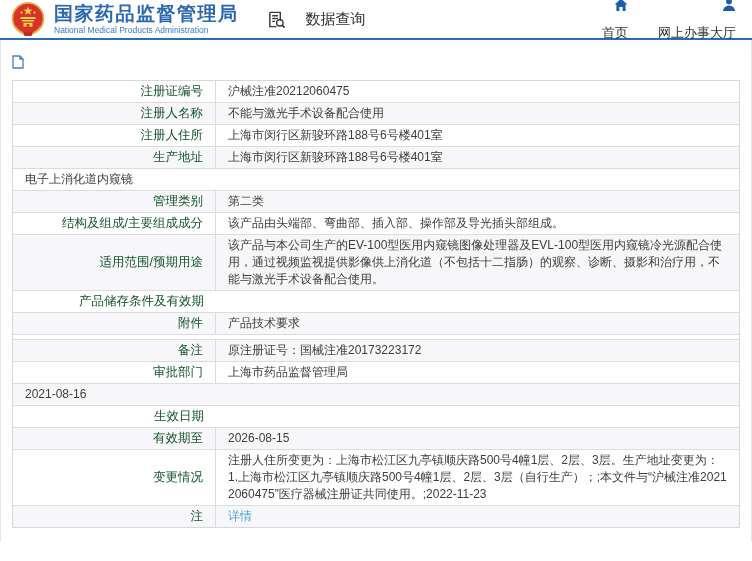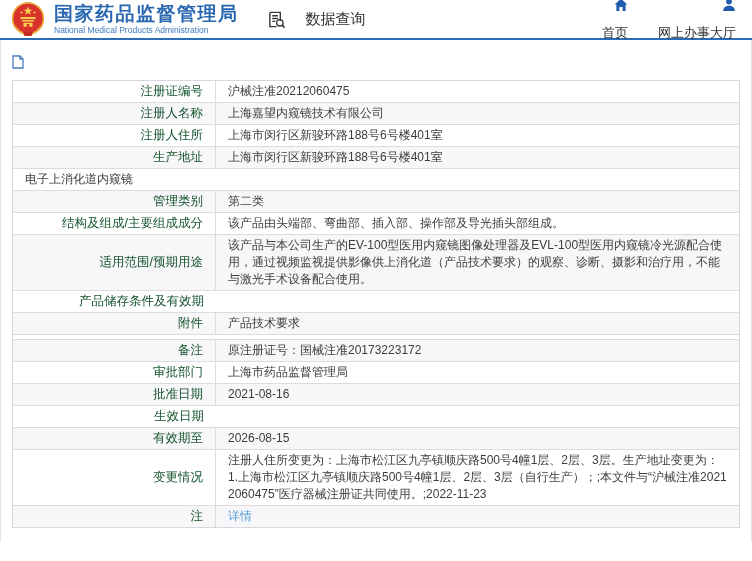--- a/index.html
+++ b/index.html
@@ -148,21 +148,21 @@
     </div>
 
     <div class="info-table">
 
       <div class="t-row">
         <div class="t-label">注册证编号</div>
         <div class="t-value">沪械注准20212060475</div>
       </div>
       <div class="t-row">
         <div class="t-label">注册人名称</div>
-        <div class="t-value">上海嘉望内窥镜技术有限公司</div>
+        <div class="t-value">不能与激光手术设备配合使用</div>
       </div>
       <div class="t-row">
         <div class="t-label">注册人住所</div>
         <div class="t-value">上海市闵行区新骏环路188号6号楼401室</div>
       </div>
       <div class="t-row">
         <div class="t-label">生产地址</div>
         <div class="t-value">上海市闵行区新骏环路188号6号楼401室</div>
       </div>
       <div class="t-row">
@@ -171,21 +171,21 @@
       <div class="t-row">
         <div class="t-label">管理类别</div>
         <div class="t-value">第二类</div>
       </div>
       <div class="t-row">
         <div class="t-label">结构及组成/主要组成成分</div>
         <div class="t-value">该产品由头端部、弯曲部、插入部、操作部及导光插头部组成。</div>
       </div>
       <div class="t-row">
         <div class="t-label">适用范围/预期用途</div>
-        <div class="t-value">该产品与本公司生产的EV-100型医用内窥镜图像处理器及EVL-100型医用内窥镜冷光源配合使用，通过视频监视提供影像供上消化道（产品技术要求）的观察、诊断、摄影和治疗用，不能与激光手术设备配合使用。</div>
+        <div class="t-value">该产品与本公司生产的EV-100型医用内窥镜图像处理器及EVL-100型医用内窥镜冷光源配合使用，通过视频监视提供影像供上消化道（不包括十二指肠）的观察、诊断、摄影和治疗用，不能与激光手术设备配合使用。</div>
       </div>
       <div class="t-row no-div">
         <div class="t-label">产品储存条件及有效期</div>
         <div class="t-value"></div>
       </div>
       <div class="t-row">
         <div class="t-label">附件</div>
         <div class="t-value">产品技术要求</div>
       </div>
       <div class="t-row no-div">
@@ -193,21 +193,20 @@
       </div>
       <div class="t-row">
         <div class="t-label">备注</div>
         <div class="t-value">原注册证号：国械注准20173223172</div>
       </div>
       <div class="t-row">
         <div class="t-label">审批部门</div>
         <div class="t-value">上海市药品监督管理局</div>
       </div>
       <div class="t-row">
-        <div class="t-label">批准日期</div>
         <div class="t-value">2021-08-16</div>
       </div>
       <div class="t-row no-div">
         <div class="t-label">生效日期</div>
         <div class="t-value"></div>
       </div>
       <div class="t-row">
         <div class="t-label">有效期至</div>
         <div class="t-value">2026-08-15</div>
       </div>

